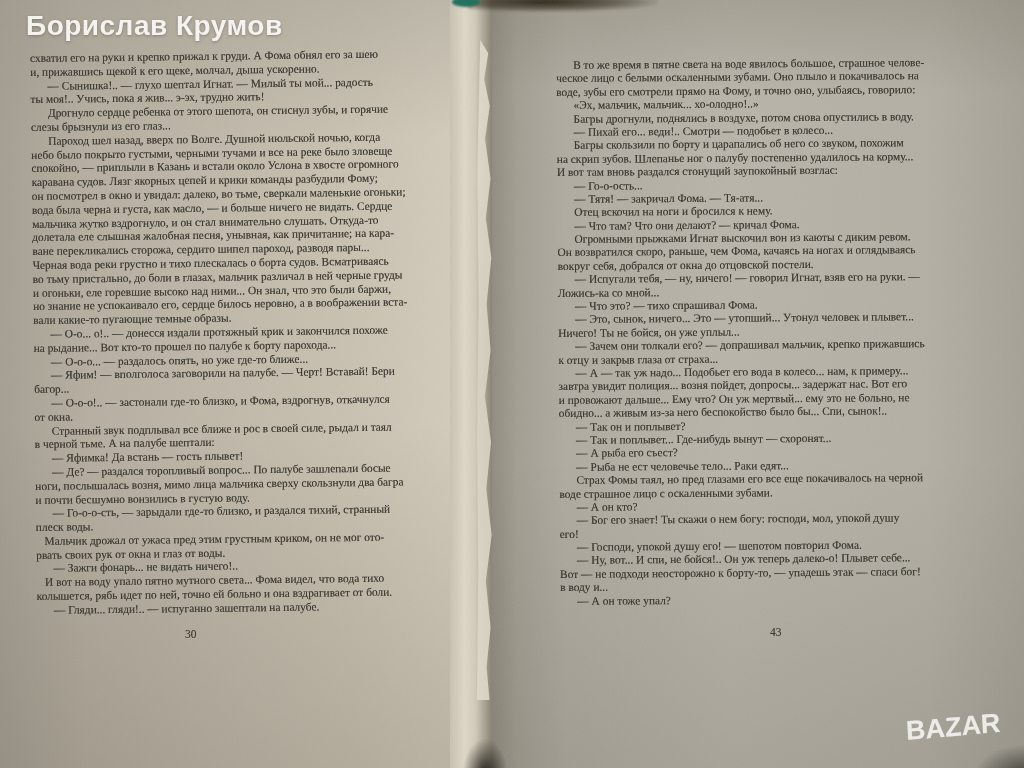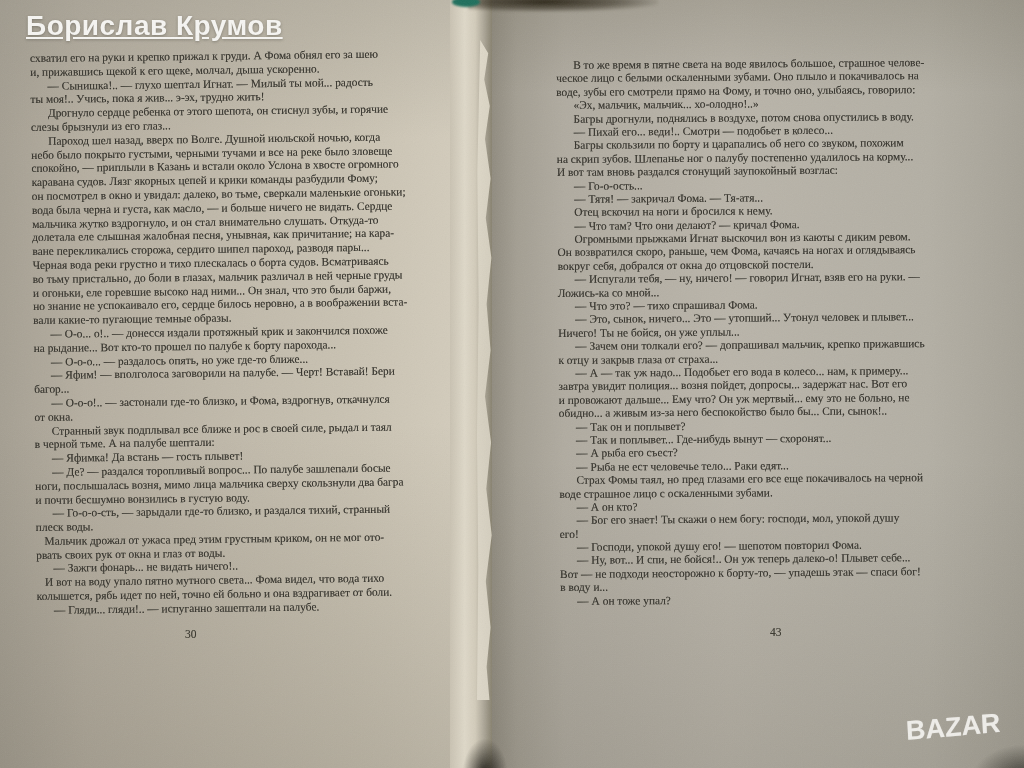--- a/index.html
+++ b/index.html
@@ -47,21 +47,20 @@
   .corner-dark-br{
     position:absolute;right:-8px;bottom:-10px;width:60px;height:34px;
     background:radial-gradient(ellipse at 90% 100%, rgba(25,24,18,0.75) 0%, rgba(25,24,18,0) 70%);
   }
   .seller-name{
     position:absolute;left:26px;top:10px;
     font-family:"Liberation Sans", sans-serif;
     font-size:28px;font-weight:bold;color:#f6f5f2;
     letter-spacing:.5px;
     text-shadow:0 1px 3px rgba(70,68,60,0.45);
-    text-decoration:underline;
   }
   .page-text{
     position:absolute;color:#35332c;
     font-size:11.4px;
     text-shadow:0 0 .5px rgba(53,51,44,.55);
   }
   .page-text .tline{white-space:pre;height:var(--lh);line-height:var(--lh);overflow:visible;}
   .text-left{left:30px;top:52px;width:434px;--lh:13.8px;transform:rotate(-0.7deg);transform-origin:0 0;}
   .text-right{left:556px;top:59px;width:440px;--lh:13.4px;transform:rotate(-0.45deg);transform-origin:0 0;}
   .page-number{

